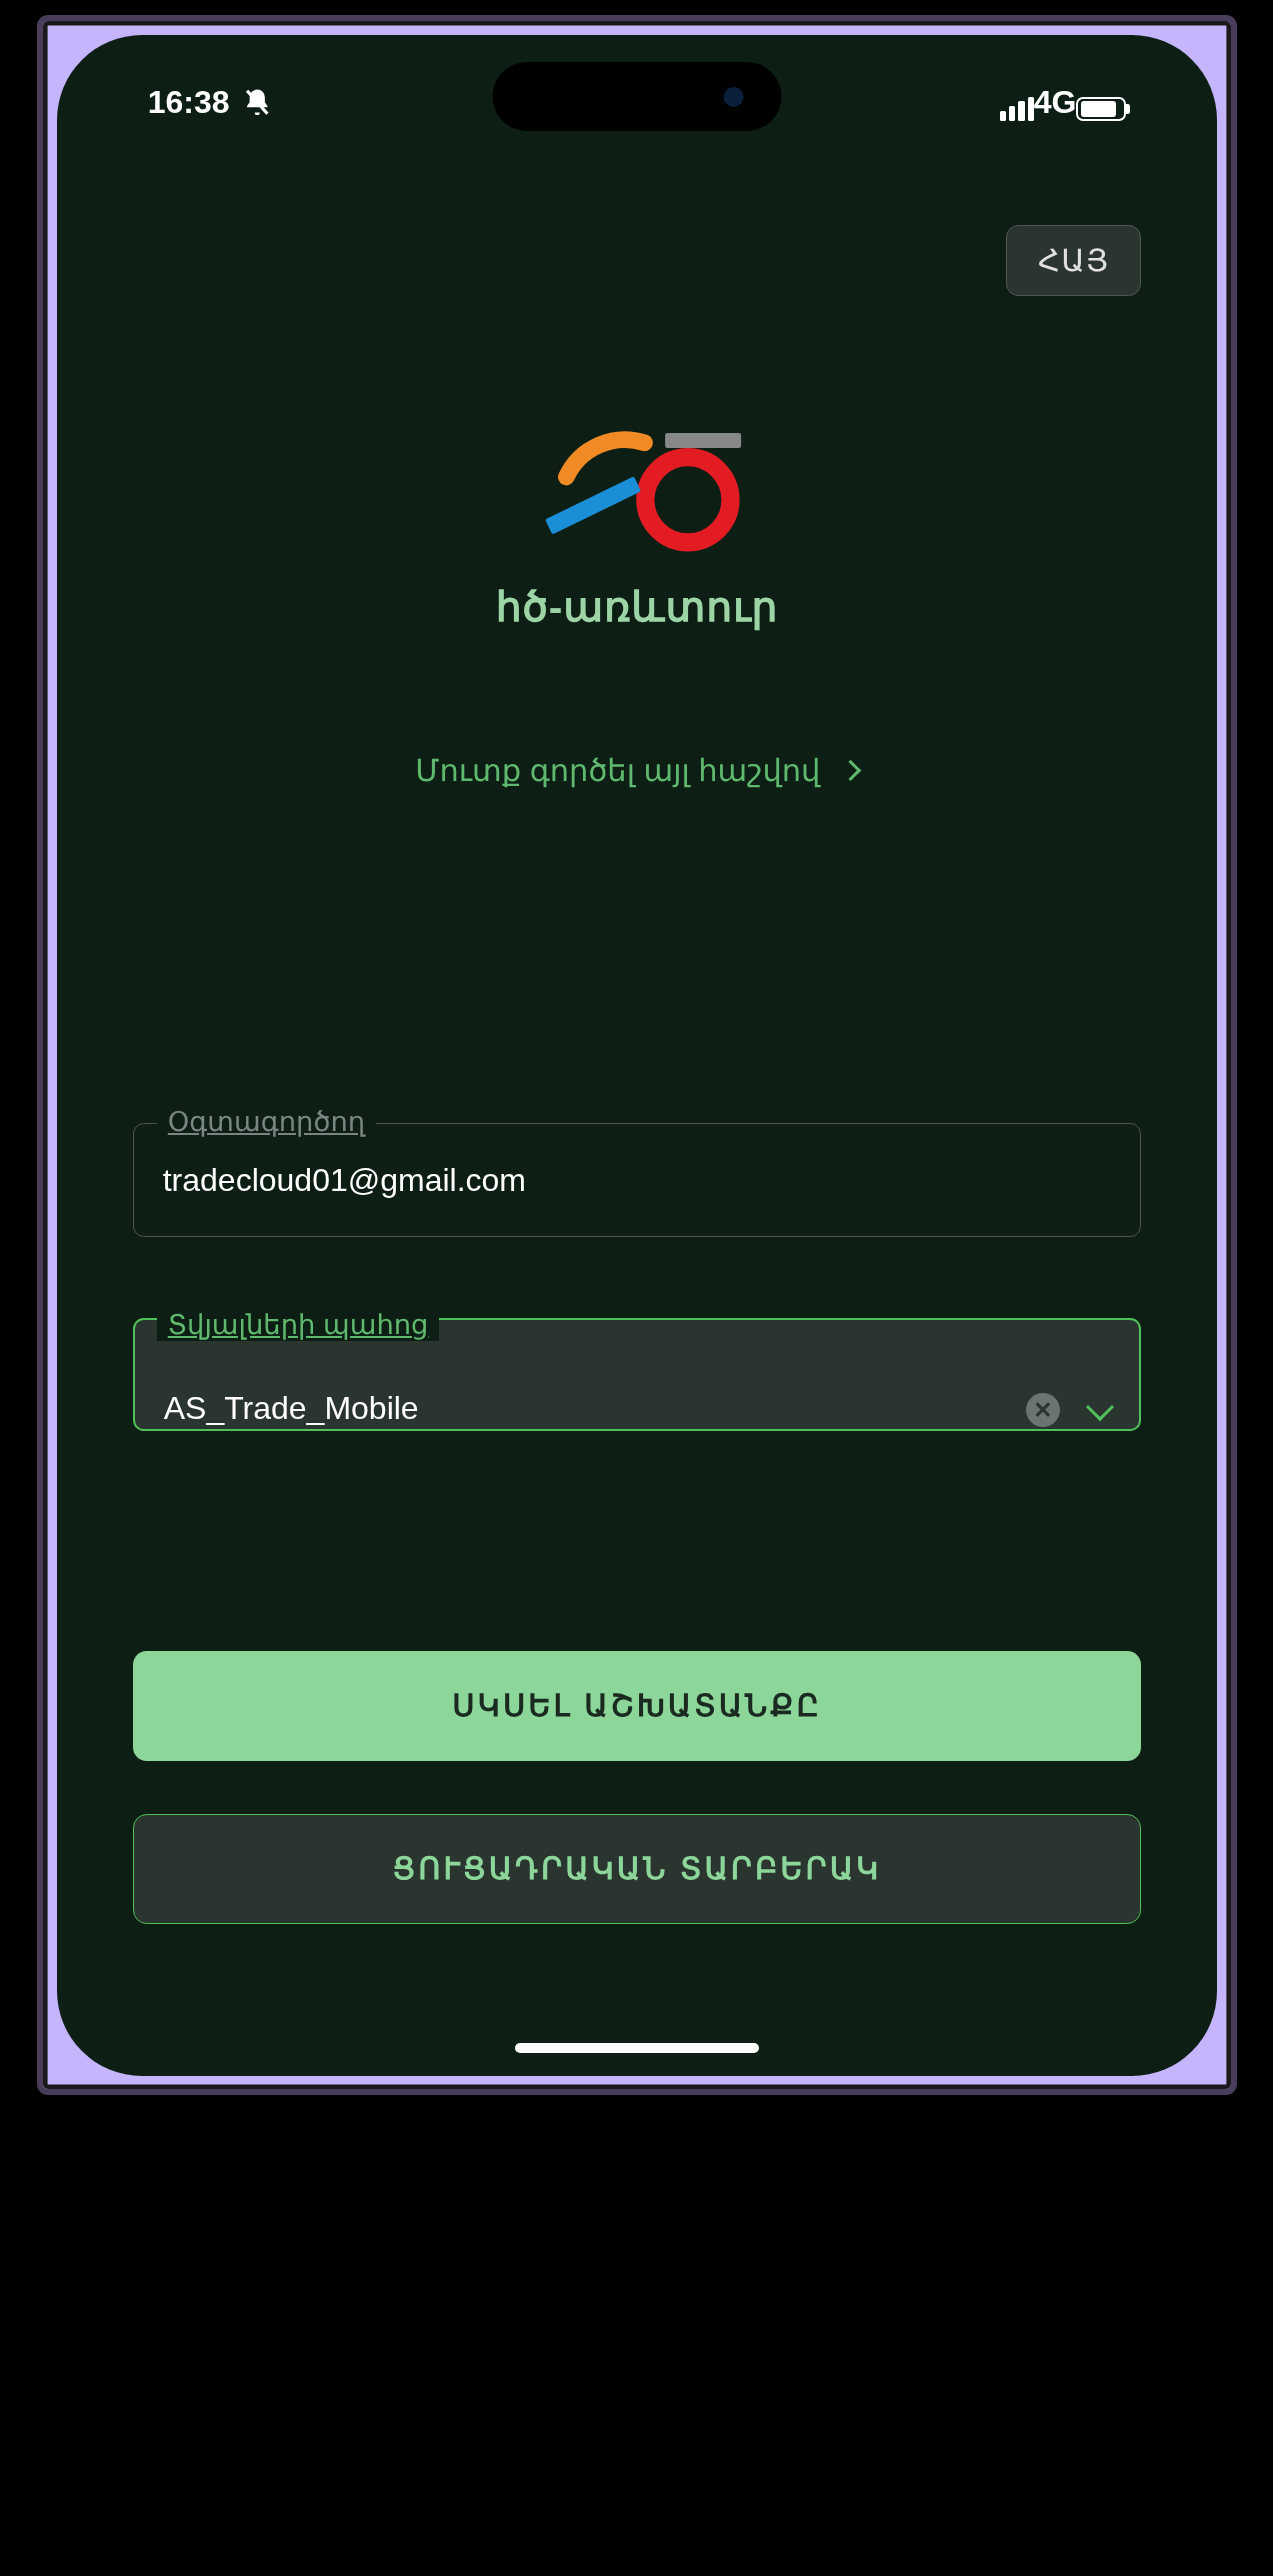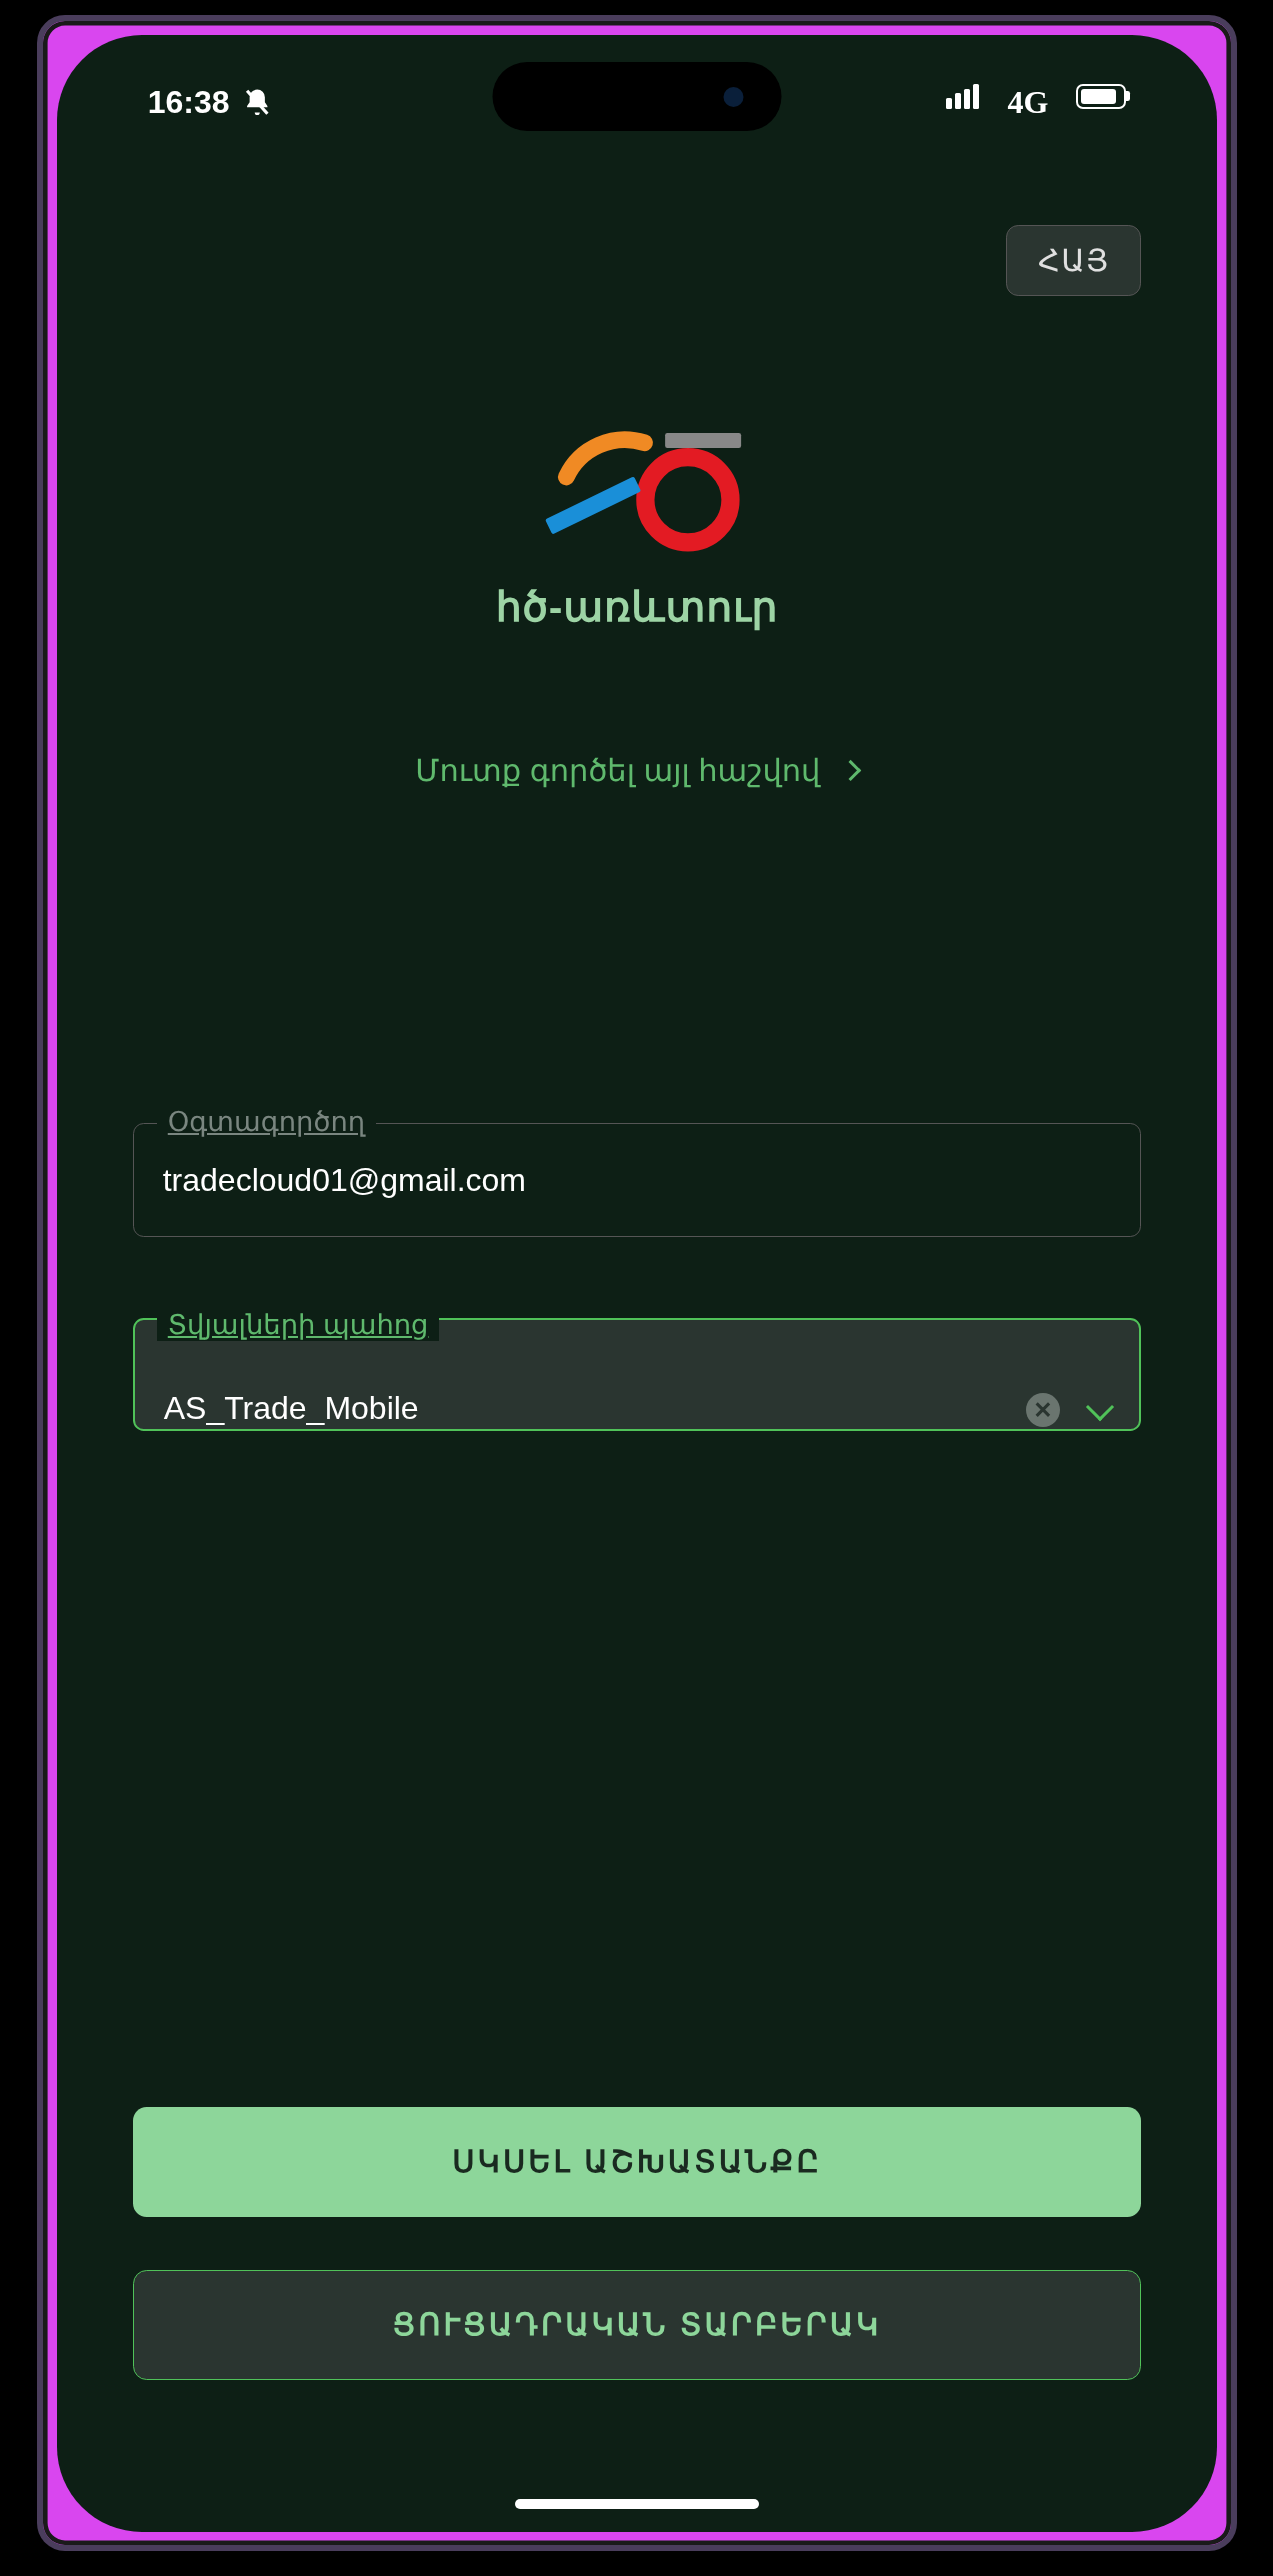--- a/index.html
+++ b/index.html
@@ -8,23 +8,23 @@
       width: 1274px;
       height: 2576px;
       font-family: -apple-system, BlinkMacSystemFont, "Segoe UI", sans-serif;
       display: flex;
       justify-content: center;
       align-items: flex-start;
       padding-top: 15.2px;
     }
     .phone-frame {
       width: 1200px;
-      height: 2536px;
-      background: #d946ef;
-      border-radius: 28px;
+      height: 2080px;
+      background: #c4b5fd;
+      border-radius: 11px;
       border: 6.1px solid #4a3d5c;
       box-shadow: inset 0 0 0 4.6px #1a1a1a;
       position: relative;
       overflow: hidden;
     }
     .screen {
       position: absolute;
       inset: 13.7px;
       background: #0d1f15;
       border-radius: 85px;
@@ -68,24 +68,23 @@
       z-index: 50;
     }
     .status-left {
       display: flex;
       align-items: center;
       gap: 12.2px;
       padding-top: 13.7px;
     }
     .status-right {
       display: flex;
-      align-items: flex-start;
-      gap: 28px;
+      align-items: flex-end;
+      gap: 0;
       padding-top: 13.7px;
-      font-family: Liberation Serif, serif;
     }
     .bell-icon { width: 30.5px; height: 30.5px; }
     .signal-bars { display: flex; align-items: flex-end; gap: 3px; }
     .signal-bar { width: 6.1px; background: #fff; border-radius: 1.5px; }
     .b1 { height: 10.7px; }
     .b2 { height: 15.2px; }
     .b3 { height: 20px; }
     .b4 { height: 24.4px; }
     .battery {
       width: 50px;

